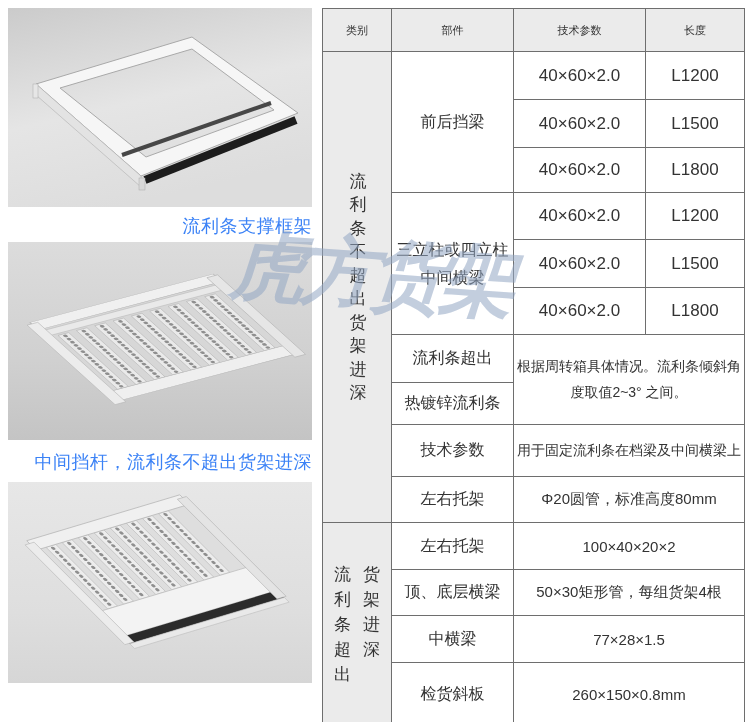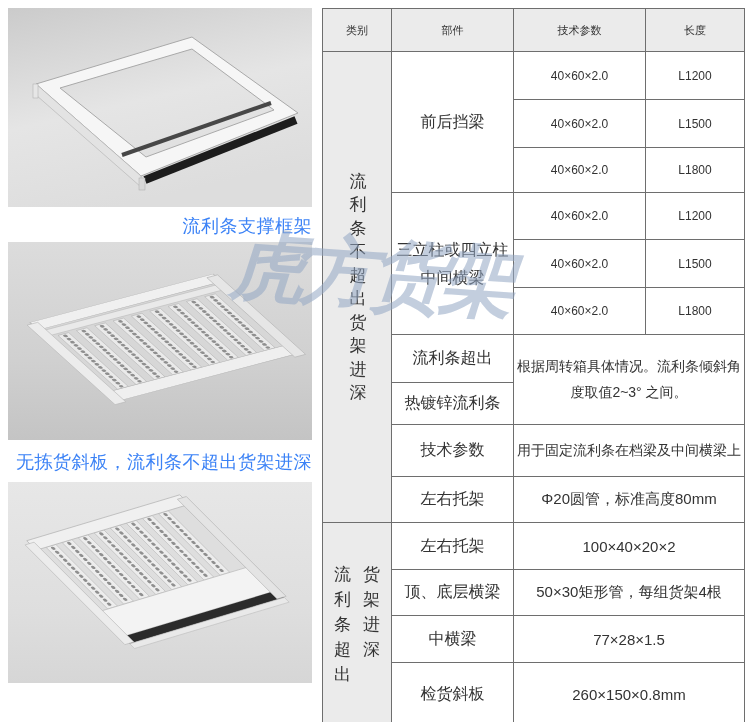--- a/index.html
+++ b/index.html
@@ -43,21 +43,21 @@
   .spec tr:nth-child(14){height:47px}
   .spec tr:nth-child(15){height:64px}
 
   .vtext{width:19px;margin:16px auto;font-size:17px;line-height:23.5px;word-break:break-all;text-align:right}
   .vcols{display:flex;justify-content:center;gap:10px}
   .vcols span{display:block;width:19px;font-size:17px;line-height:25px;word-break:break-all;text-align:center;align-self:flex-start}
   .part-left{text-align:left;padding:0 13px;line-height:1.75}
   .note{text-align:left;padding:2px 10px 0 10px;font-size:14px;line-height:1.85}
   .desc{font-size:15px}
   .desc-small{font-size:14px;white-space:nowrap}
-  .param,.len{font-size:12px}
+  .param,.len{font-size:17px}
 </style>
 </head>
 <body>
 
 <div class="page">
 
   <div class="fig fig-1">
     <div class="photo">
       <svg width="304" height="199" viewBox="0 0 304 199">
         <defs>
@@ -113,21 +113,21 @@
             <line x1="0.904" y1="0.19" x2="0.904" y2="0.87"></line>
           </g>
           <rect x="-0.01" y="-0.04" width="1.03" height="0.10" fill="#f0f0f0" stroke="#b2b2b2" stroke-width="0.005"></rect>
           <rect x="0" y="0.08" width="1" height="0.07" fill="#e9e9e9" stroke="#bbbbbb" stroke-width="0.004"></rect>
           <rect x="-0.02" y="0.89" width="1.05" height="0.12" fill="#efefef" stroke="#b2b2b2" stroke-width="0.005"></rect>
           <rect x="-0.035" y="-0.02" width="0.06" height="1.06" fill="#ececec" stroke="#b5b5b5" stroke-width="0.004"></rect>
           <rect x="0.975" y="-0.02" width="0.06" height="1.06" fill="#e6e6e6" stroke="#b0b0b0" stroke-width="0.004"></rect>
         </g>
       </svg>
     </div>
-    <div class="caption">无拣货斜板，流利条不超出货架进深</div>
+    <div class="caption">中间挡杆，流利条不超出货架进深</div>
   </div>
 
   <div class="fig fig-3">
     <div class="photo">
       <svg width="304" height="201" viewBox="0 0 304 201">
         <defs>
           <linearGradient id="g3" x1="0" y1="0" x2="0" y2="1">
             <stop offset="0" stop-color="#e7e7e7"></stop>
               <stop offset="0.65" stop-color="#dedede"></stop>
               <stop offset="1" stop-color="#d6d6d6"></stop>

